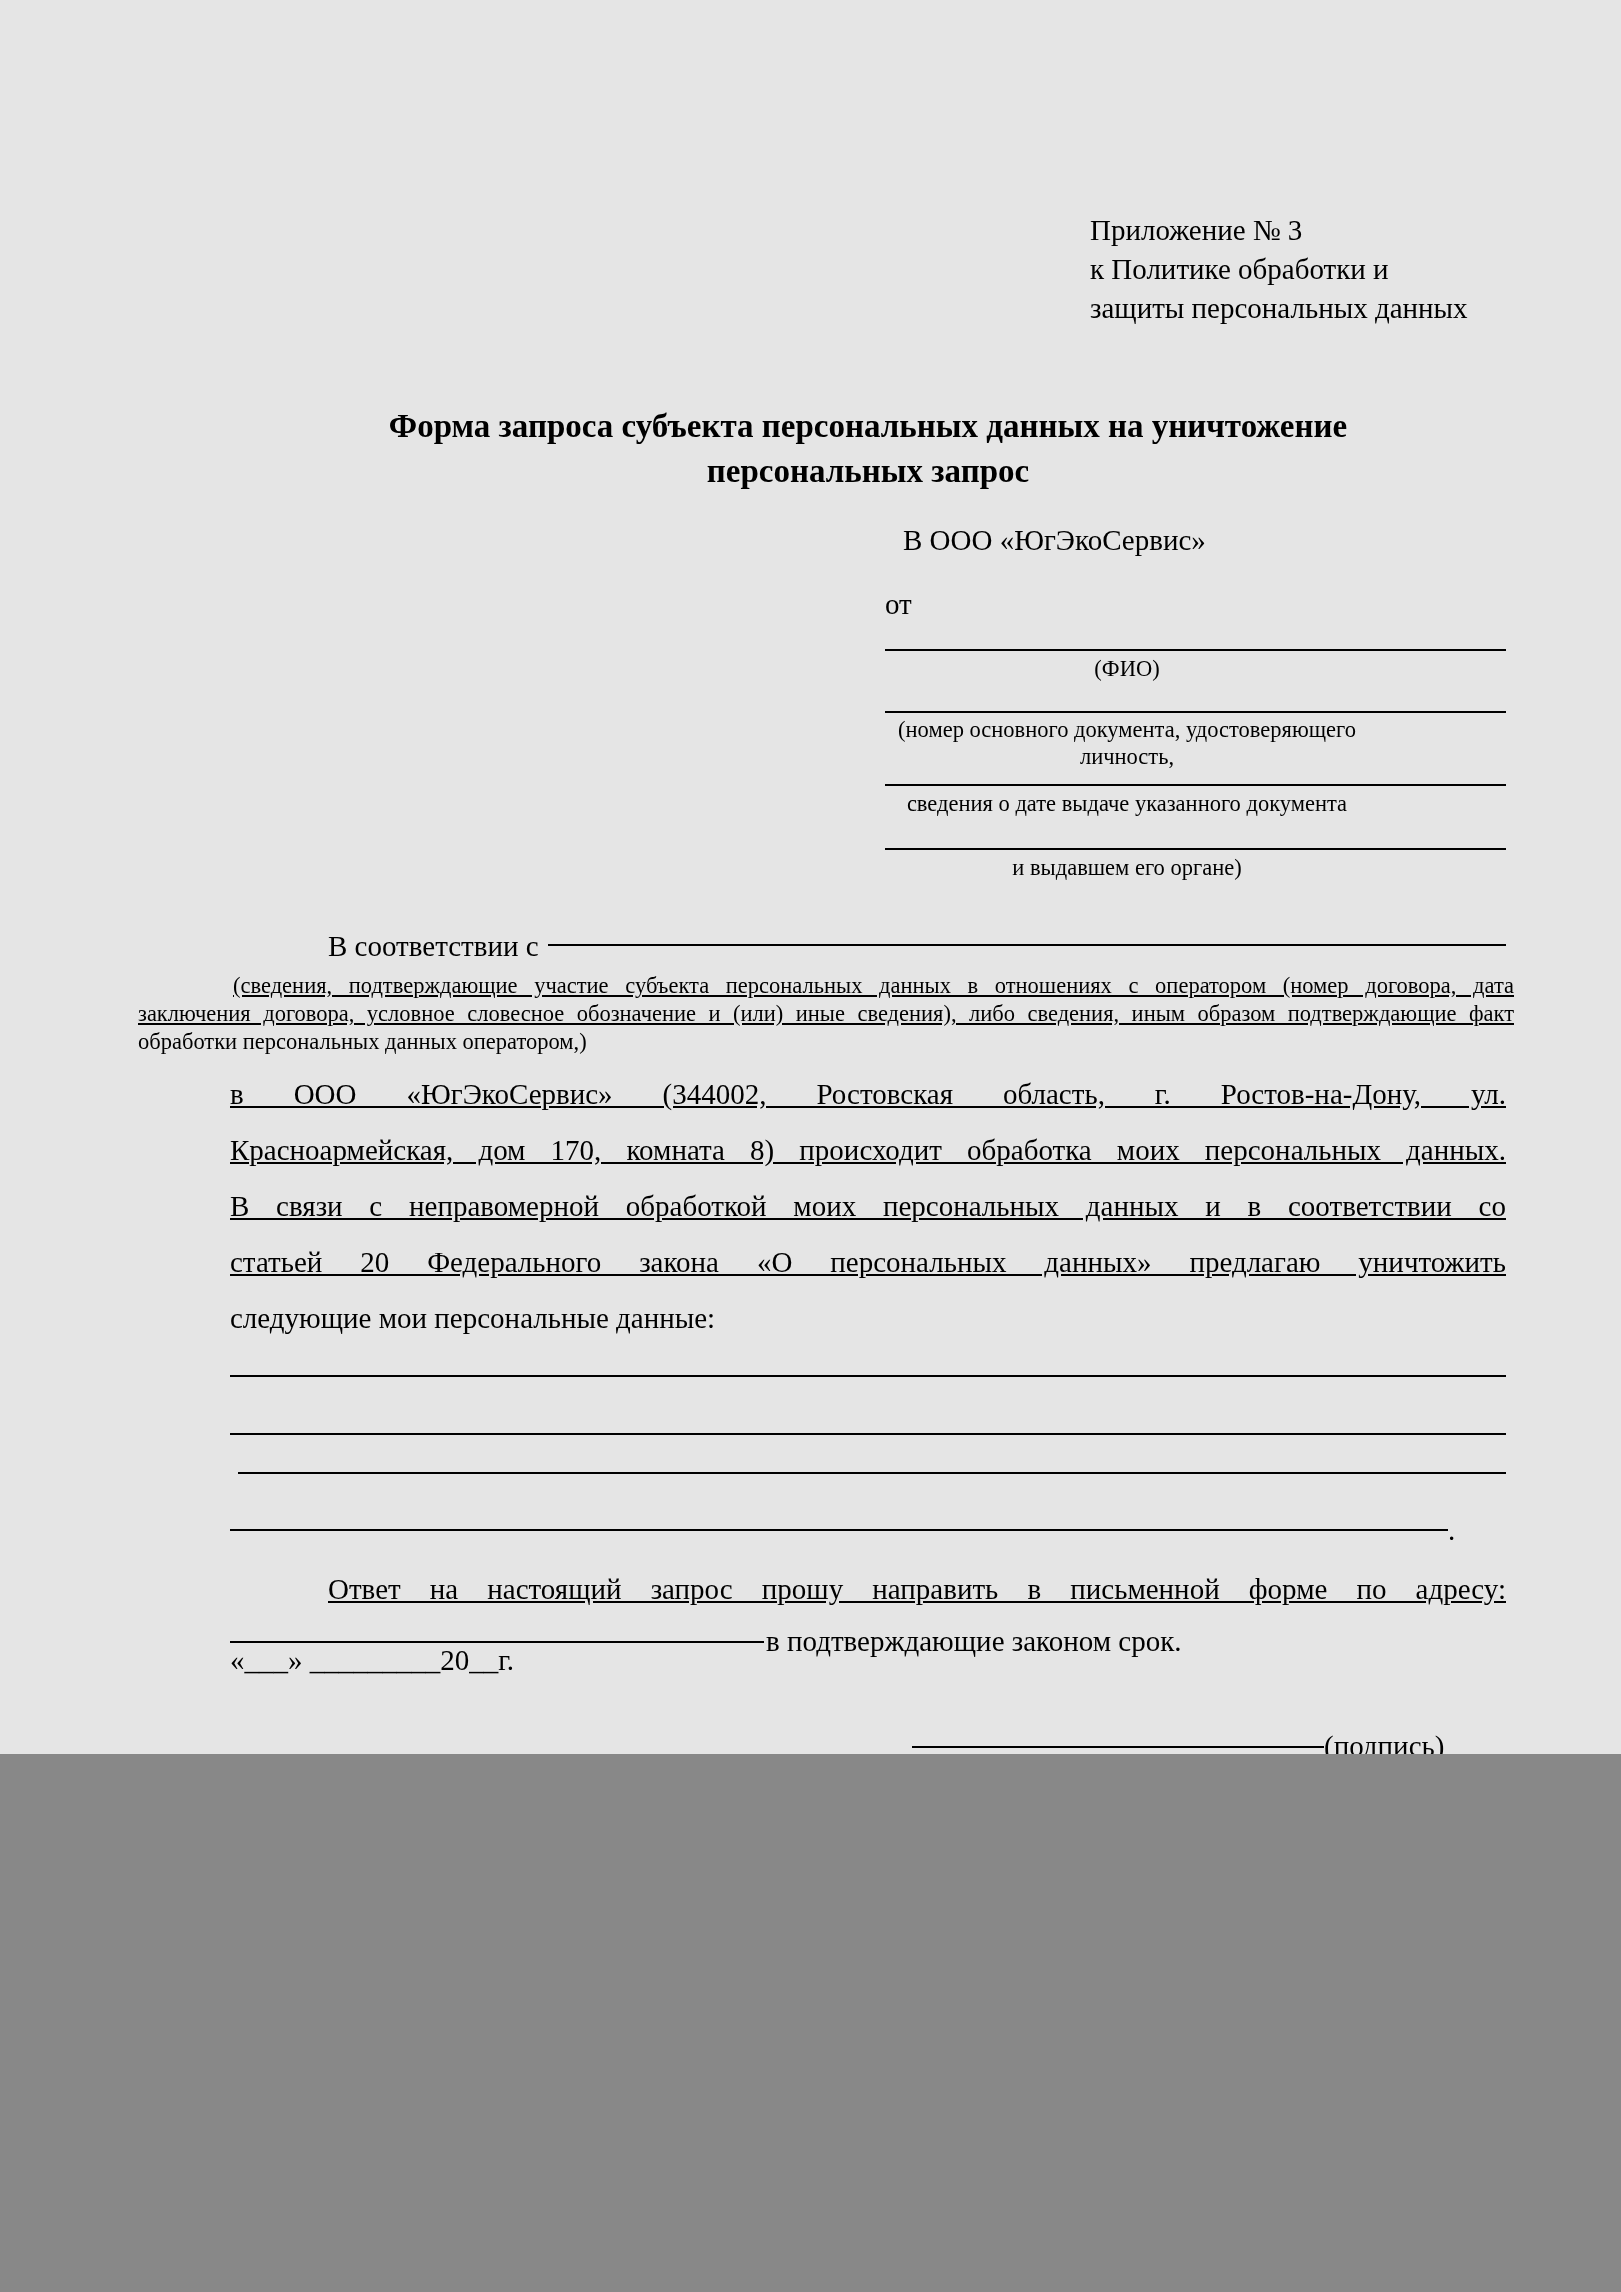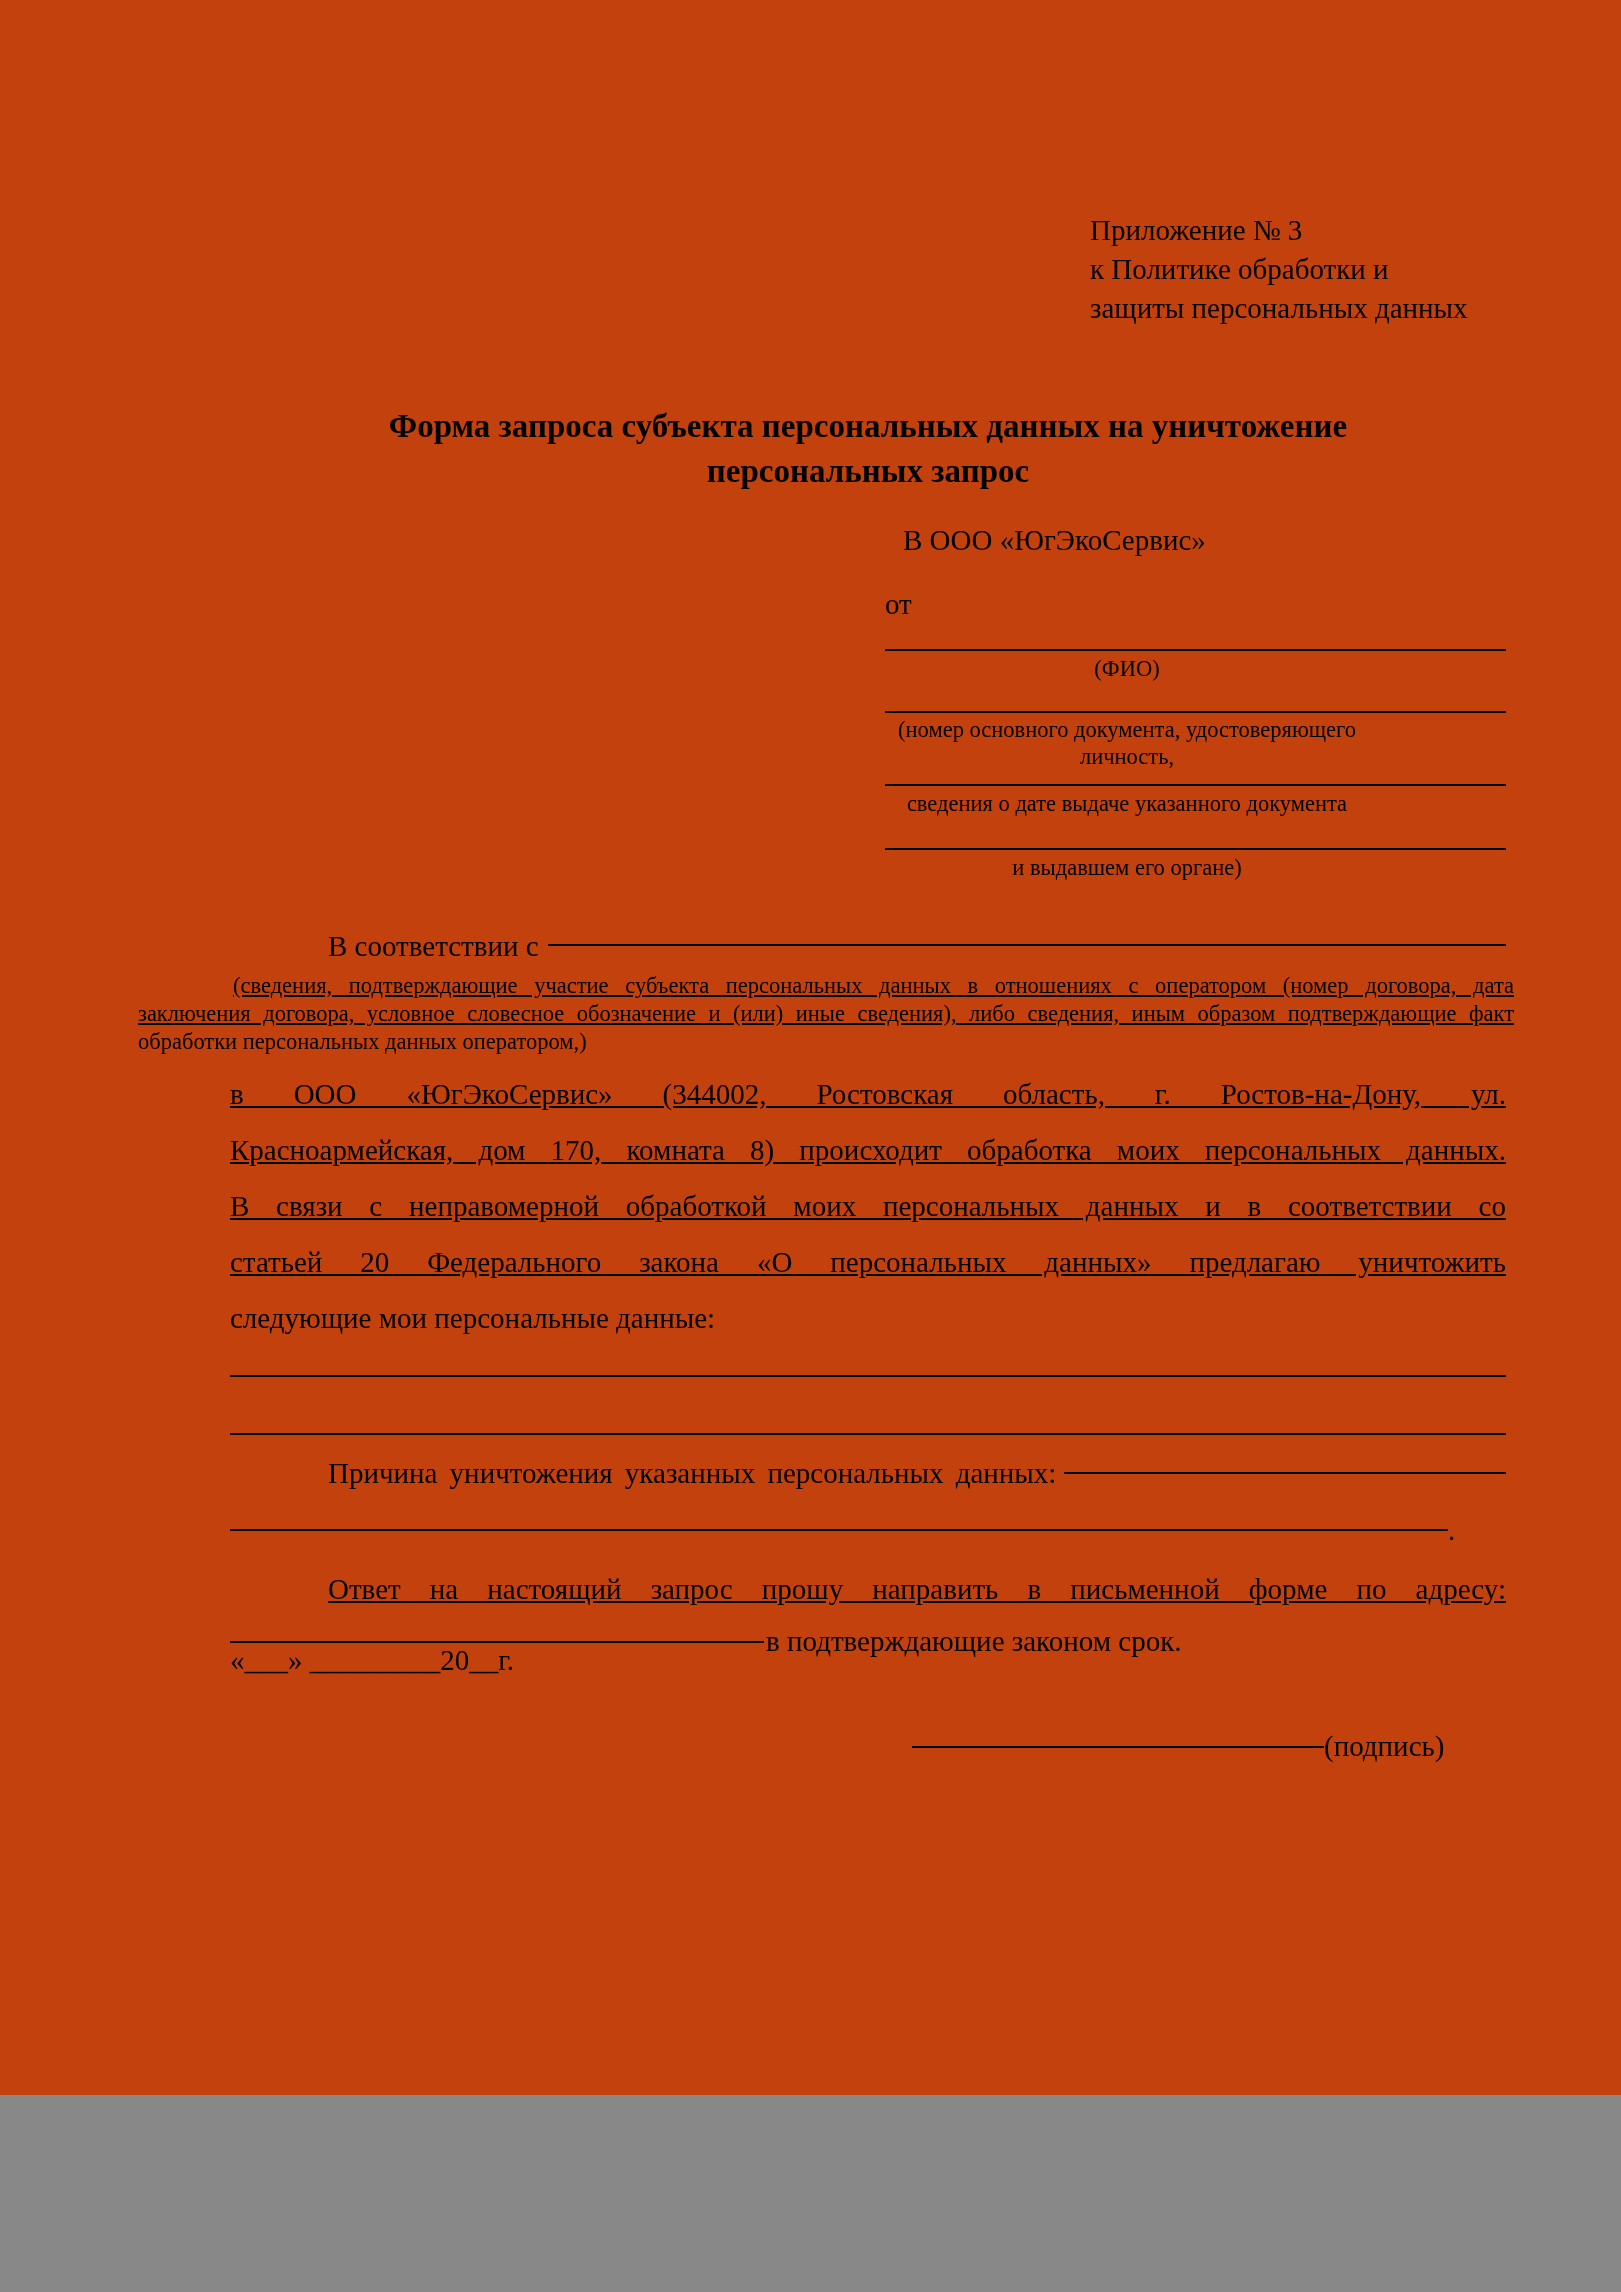--- a/index.html
+++ b/index.html
@@ -1,20 +1,20 @@
 <!DOCTYPE html>
 <html lang="ru"><head>
 <meta charset="utf-8">
 <style>
   html,body{margin:0;padding:0;background:#888;}
   .page{
     position:relative;
-    width:1621px;height:2095px;
+    width:1621px;height:1754px;
     margin:0 auto;
-    background:#c2410c;
+    background:#e5e5e5;
     color:#000000;
     font-family:"Liberation Serif","DejaVu Serif",serif;
     font-size:29px;
     overflow:hidden;
   }
   .abs{position:absolute;}
   .hrule{position:absolute;border-top:2.9px solid #000;height:0;}
   .fill{flex:1 1 auto;border-bottom:2.9px solid #000;}
   .rulefixed{border-bottom:2.9px solid #000;display:inline-block;}
   .flexrow{display:flex;align-items:center;}
@@ -73,21 +73,20 @@
     <div class="jline">Красноармейская, дом 170, комната 8) происходит обработка моих персональных данных.</div>
     <div class="jline">В связи с неправомерной обработкой моих персональных данных и в соответствии со</div>
     <div class="jline">статьей 20 Федерального закона «О персональных данных» предлагаю уничтожить</div>
     <div>следующие мои персональные данные:</div>
   </div>
 
   <div class="hrule" style="left:230px;top:1375px;width:1276px;"></div>
   <div class="hrule" style="left:230px;top:1433px;width:1276px;"></div>
 
   <div class="abs flexrow" style="left:230px;top:1457px;width:1276px;height:32px;">
-    <span class="nowrap" style="margin-left:98px;word-spacing:4.9px;">Причина уничтожения указанных персональных данных:</span>
     <span class="fill" style="margin-left:7.8px;"></span>
   </div>
 
   <div class="abs flexrow" style="left:230px;top:1514px;width:1276px;height:32px;">
     <span class="rulefixed" style="width:1218px;"></span>
     <span>.</span>
   </div>
 
   <div class="abs jline" style="left:230px;top:1570px;width:1276px;text-indent:98px;line-height:39px;">Ответ на настоящий запрос прошу направить в письменной форме по адресу:</div>
 

